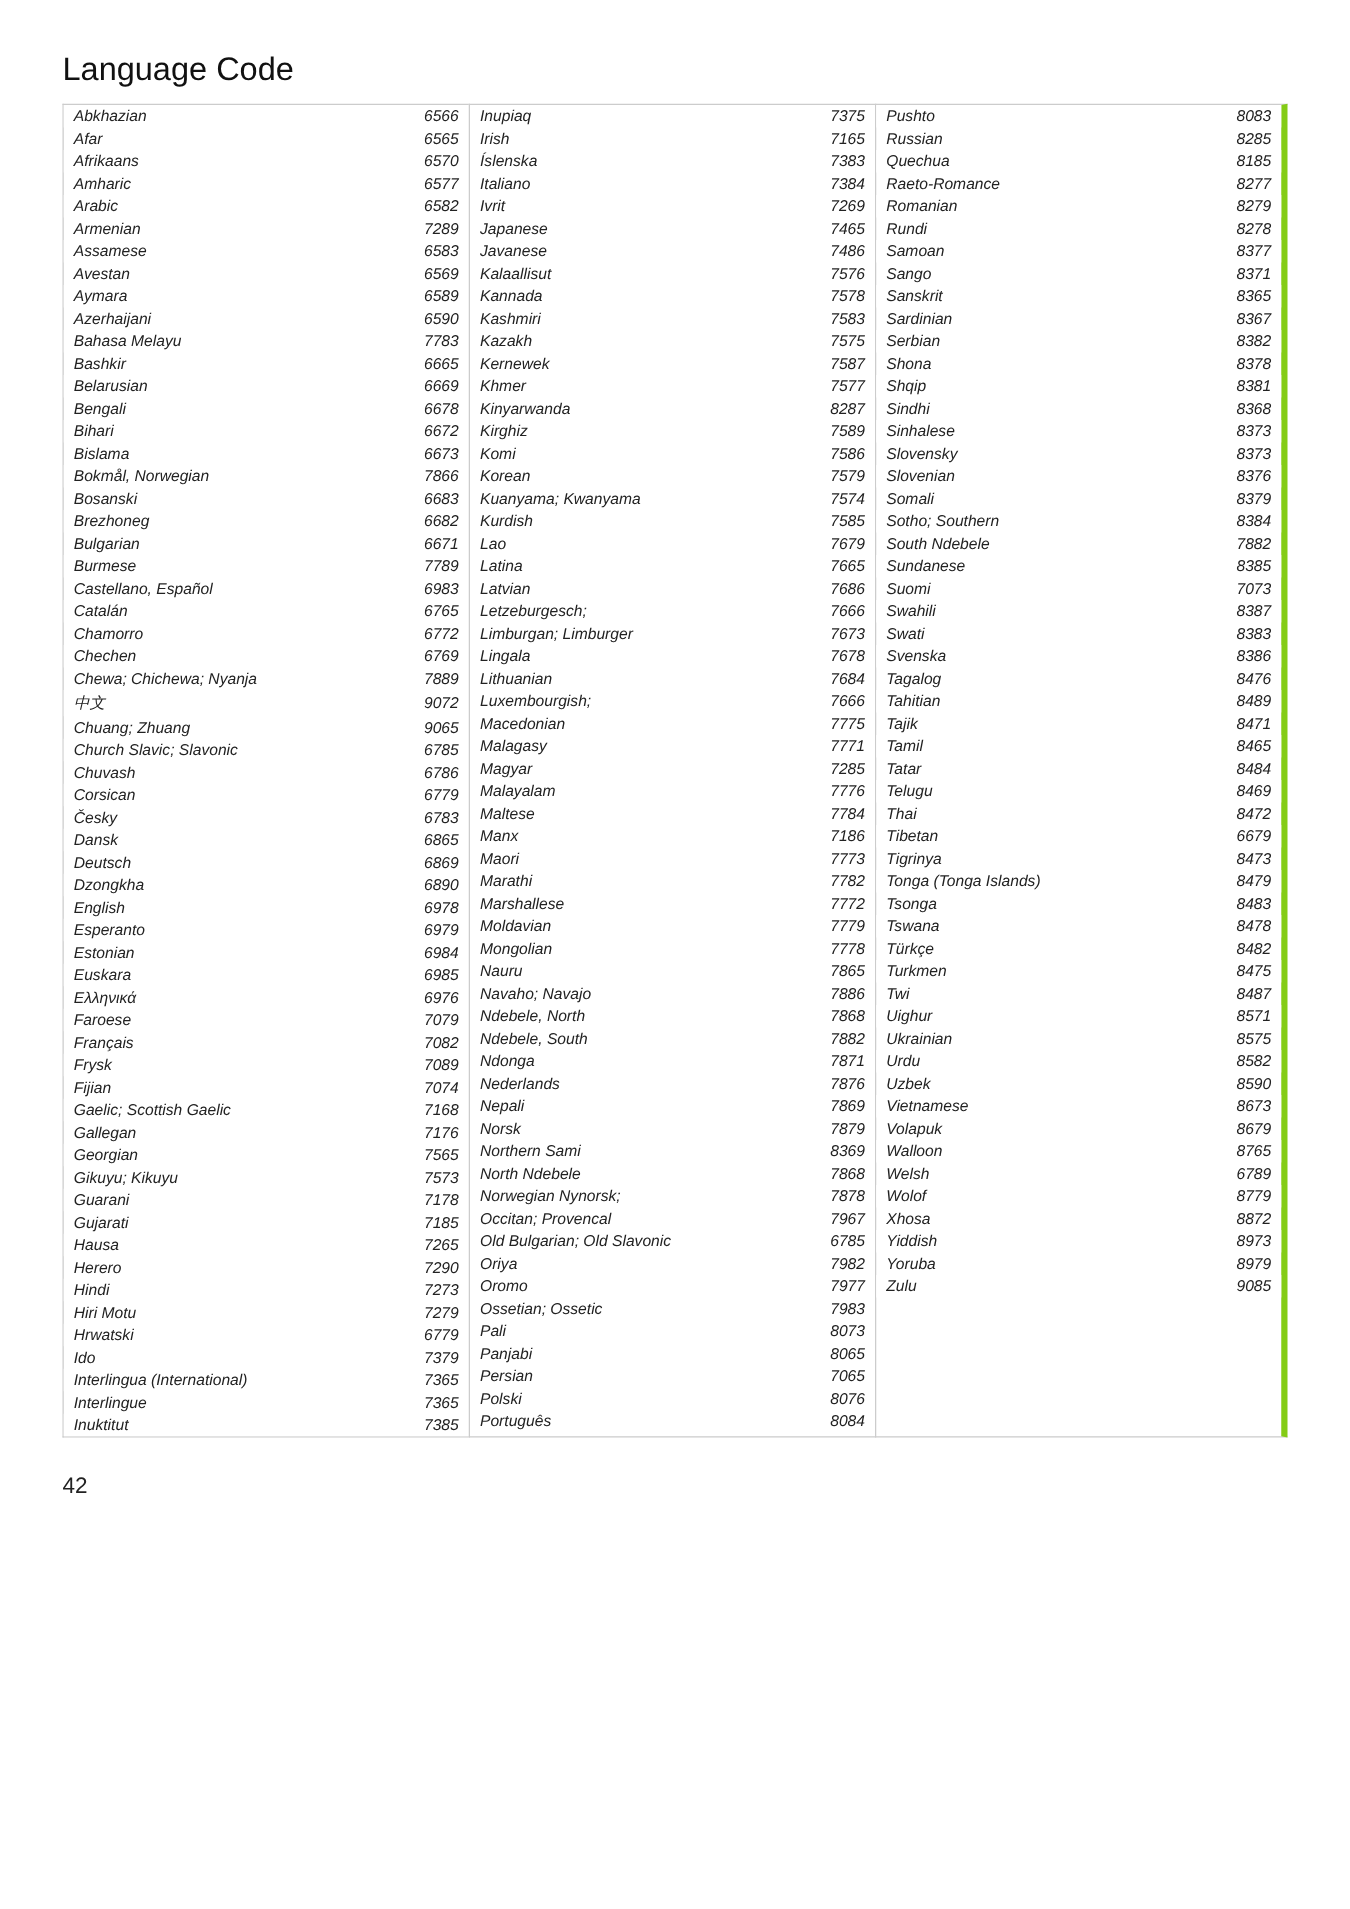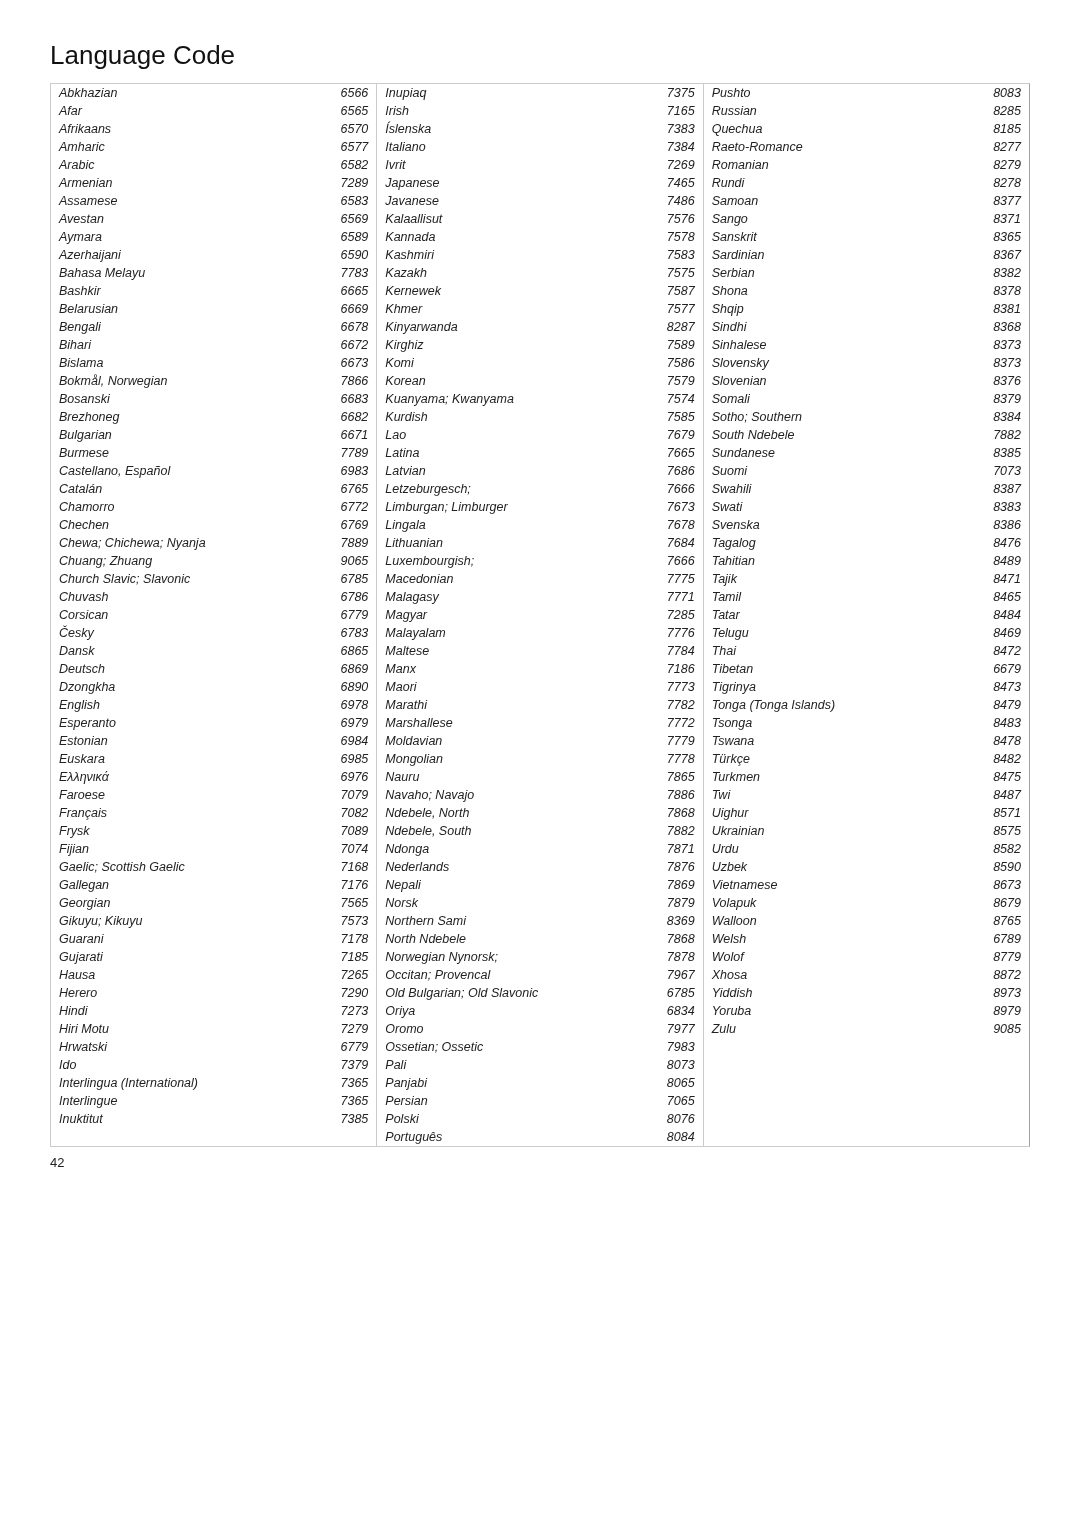--- a/index.html
+++ b/index.html
@@ -20,21 +20,21 @@
       display: flex;
       gap: 0;
     }
     .col {
       flex: 1;
       border: 1px solid #ccc;
       border-right: none;
       font-style: italic;
     }
     .col:last-child {
-      border-right: 1px solid #84cc16;
+      border-right: 5px solid #84cc16;
     }
     .row {
       display: flex;
       padding: 2px 8px;
       border-bottom: none;
       align-items: baseline;
     }
     .row:nth-child(odd) {
       background: #fff;
     }
@@ -44,22 +44,22 @@
       color: #222;
       padding-right: 4px;
     }
     .lang-code {
       font-size: 12.5px;
       color: #222;
       text-align: right;
       min-width: 38px;
     }
     .page-num {
-      margin-top: 8px;
-      font-size: 13px;
+      margin-top: 28px;
+      font-size: 18px;
       color: #222;
     }
   </style>
 </head>
 <body>
 
 <h1>Language Code</h1>
 
 <div class="table-container">
 
@@ -162,20 +162,24 @@
       </div>
       <div class="row">
         <span class="lang-name">Chechen</span>
         <span class="lang-code">6769</span>
       </div>
       <div class="row">
         <span class="lang-name">Chewa; Chichewa; Nyanja</span>
         <span class="lang-code">7889</span>
       </div>
       <div class="row">
+        <span class="lang-name">中文</span>
+        <span class="lang-code">9072</span>
+      </div>
+      <div class="row">
         <span class="lang-name">Chuang; Zhuang</span>
         <span class="lang-code">9065</span>
       </div>
       <div class="row">
         <span class="lang-name">Church Slavic; Slavonic</span>
         <span class="lang-code">6785</span>
       </div>
       <div class="row">
         <span class="lang-name">Chuvash</span>
         <span class="lang-code">6786</span>
@@ -497,21 +501,21 @@
       <div class="row">
         <span class="lang-name">Occitan; Provencal</span>
         <span class="lang-code">7967</span>
       </div>
       <div class="row">
         <span class="lang-name">Old Bulgarian; Old Slavonic</span>
         <span class="lang-code">6785</span>
       </div>
       <div class="row">
         <span class="lang-name">Oriya</span>
-        <span class="lang-code">6834</span>
+        <span class="lang-code">7982</span>
       </div>
       <div class="row">
         <span class="lang-name">Oromo</span>
         <span class="lang-code">7977</span>
       </div>
       <div class="row">
         <span class="lang-name">Ossetian; Ossetic</span>
         <span class="lang-code">7983</span>
       </div>
       <div class="row">

